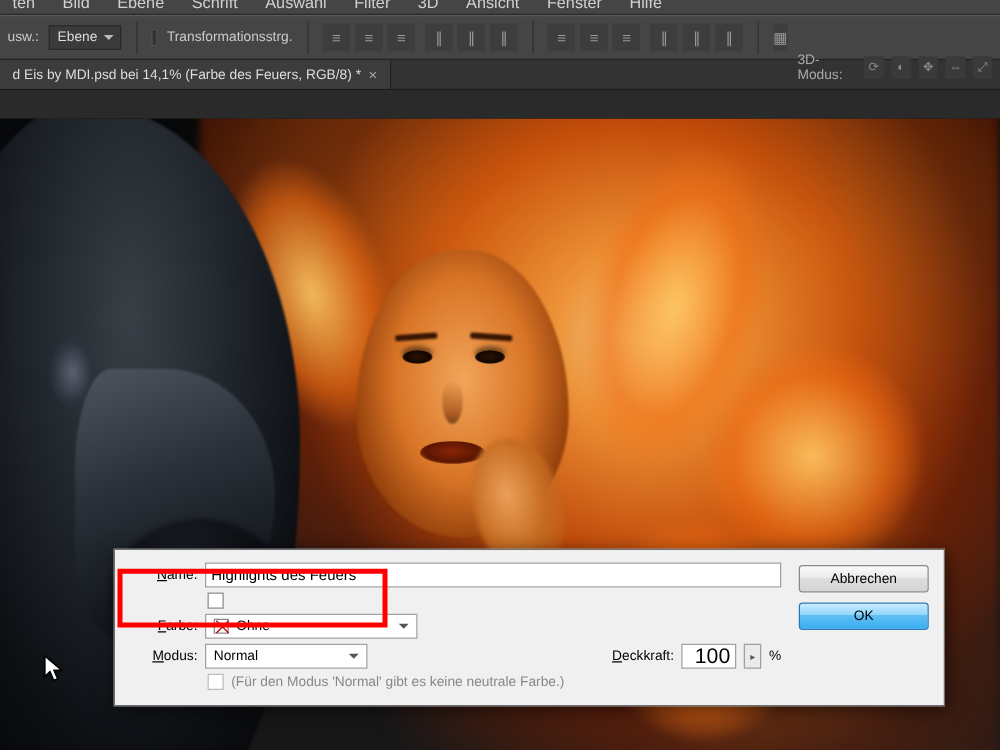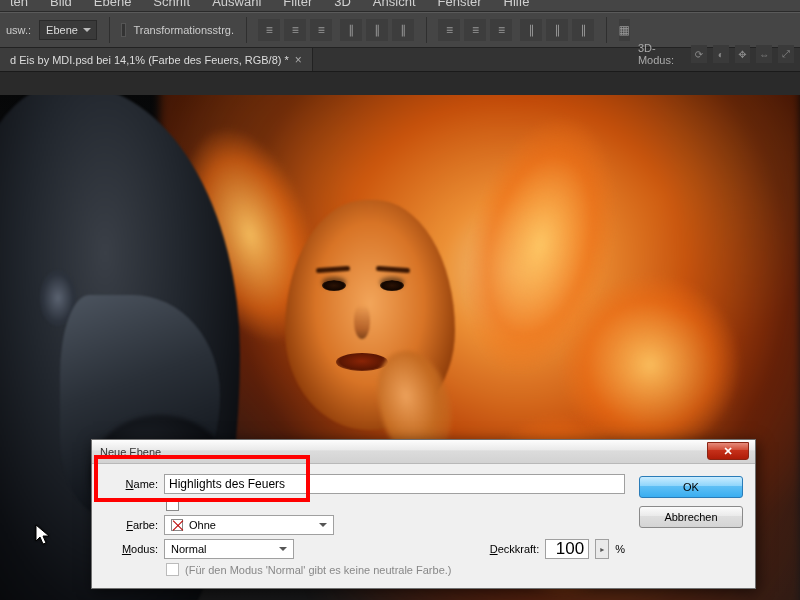--- a/index.html
+++ b/index.html
@@ -352,26 +352,20 @@
     <div class="nose"></div>
     <div class="lips"></div>
     <div class="hand"></div>
     <div class="man"></div>
     <div class="man-ear"></div>
     <div class="man-jaw"></div>
     <div class="beard"></div>
   </div>
 
   <div class="dialog">
-    <div class="dlg-title">
-      <span>Neue Ebene</span>
-      <div class="dlg-close">
-        <span>✕</span>
-      </div>
-    </div>
     <div class="dlg-body">
       <div class="dlg-left">
         <div class="row">
           <span class="lab"><u>N</u>ame:</span>
           <input class="txtin" type="text" value="Highlights des Feuers" style="">
         </div>
         <div class="subrow dis">
           <span class="wchk"></span>
         </div>
         <div class="row">
@@ -391,22 +385,22 @@
           <span class="numbox">100</span>
           <span class="stepbtn">▸</span>
           <span>%</span>
         </div>
         <div class="subrow dis">
           <span class="wchk" style="border-color:#bbb"></span>
           <span>(Für den Modus 'Normal' gibt es keine neutrale Farbe.)</span>
         </div>
       </div>
       <div class="dlg-right">
+        <button class="winbtn">Abbrechen</button>
         <button class="winbtn primary">OK</button>
-        <button class="winbtn">Abbrechen</button>
       </div>
     </div>
   </div>
 
   <div class="hl" style="left:94px; top:383px; width:216px; height:47px;"></div>
 
   <div class="cursor">
     <svg width="16" height="22" viewBox="0 0 16 22">
       <path d="M1 1 L1 17 L5 13 L8 20 L11 19 L8 12 L14 12 Z" fill="#fff" stroke="#000" stroke-width="1"></path>
     </svg>

